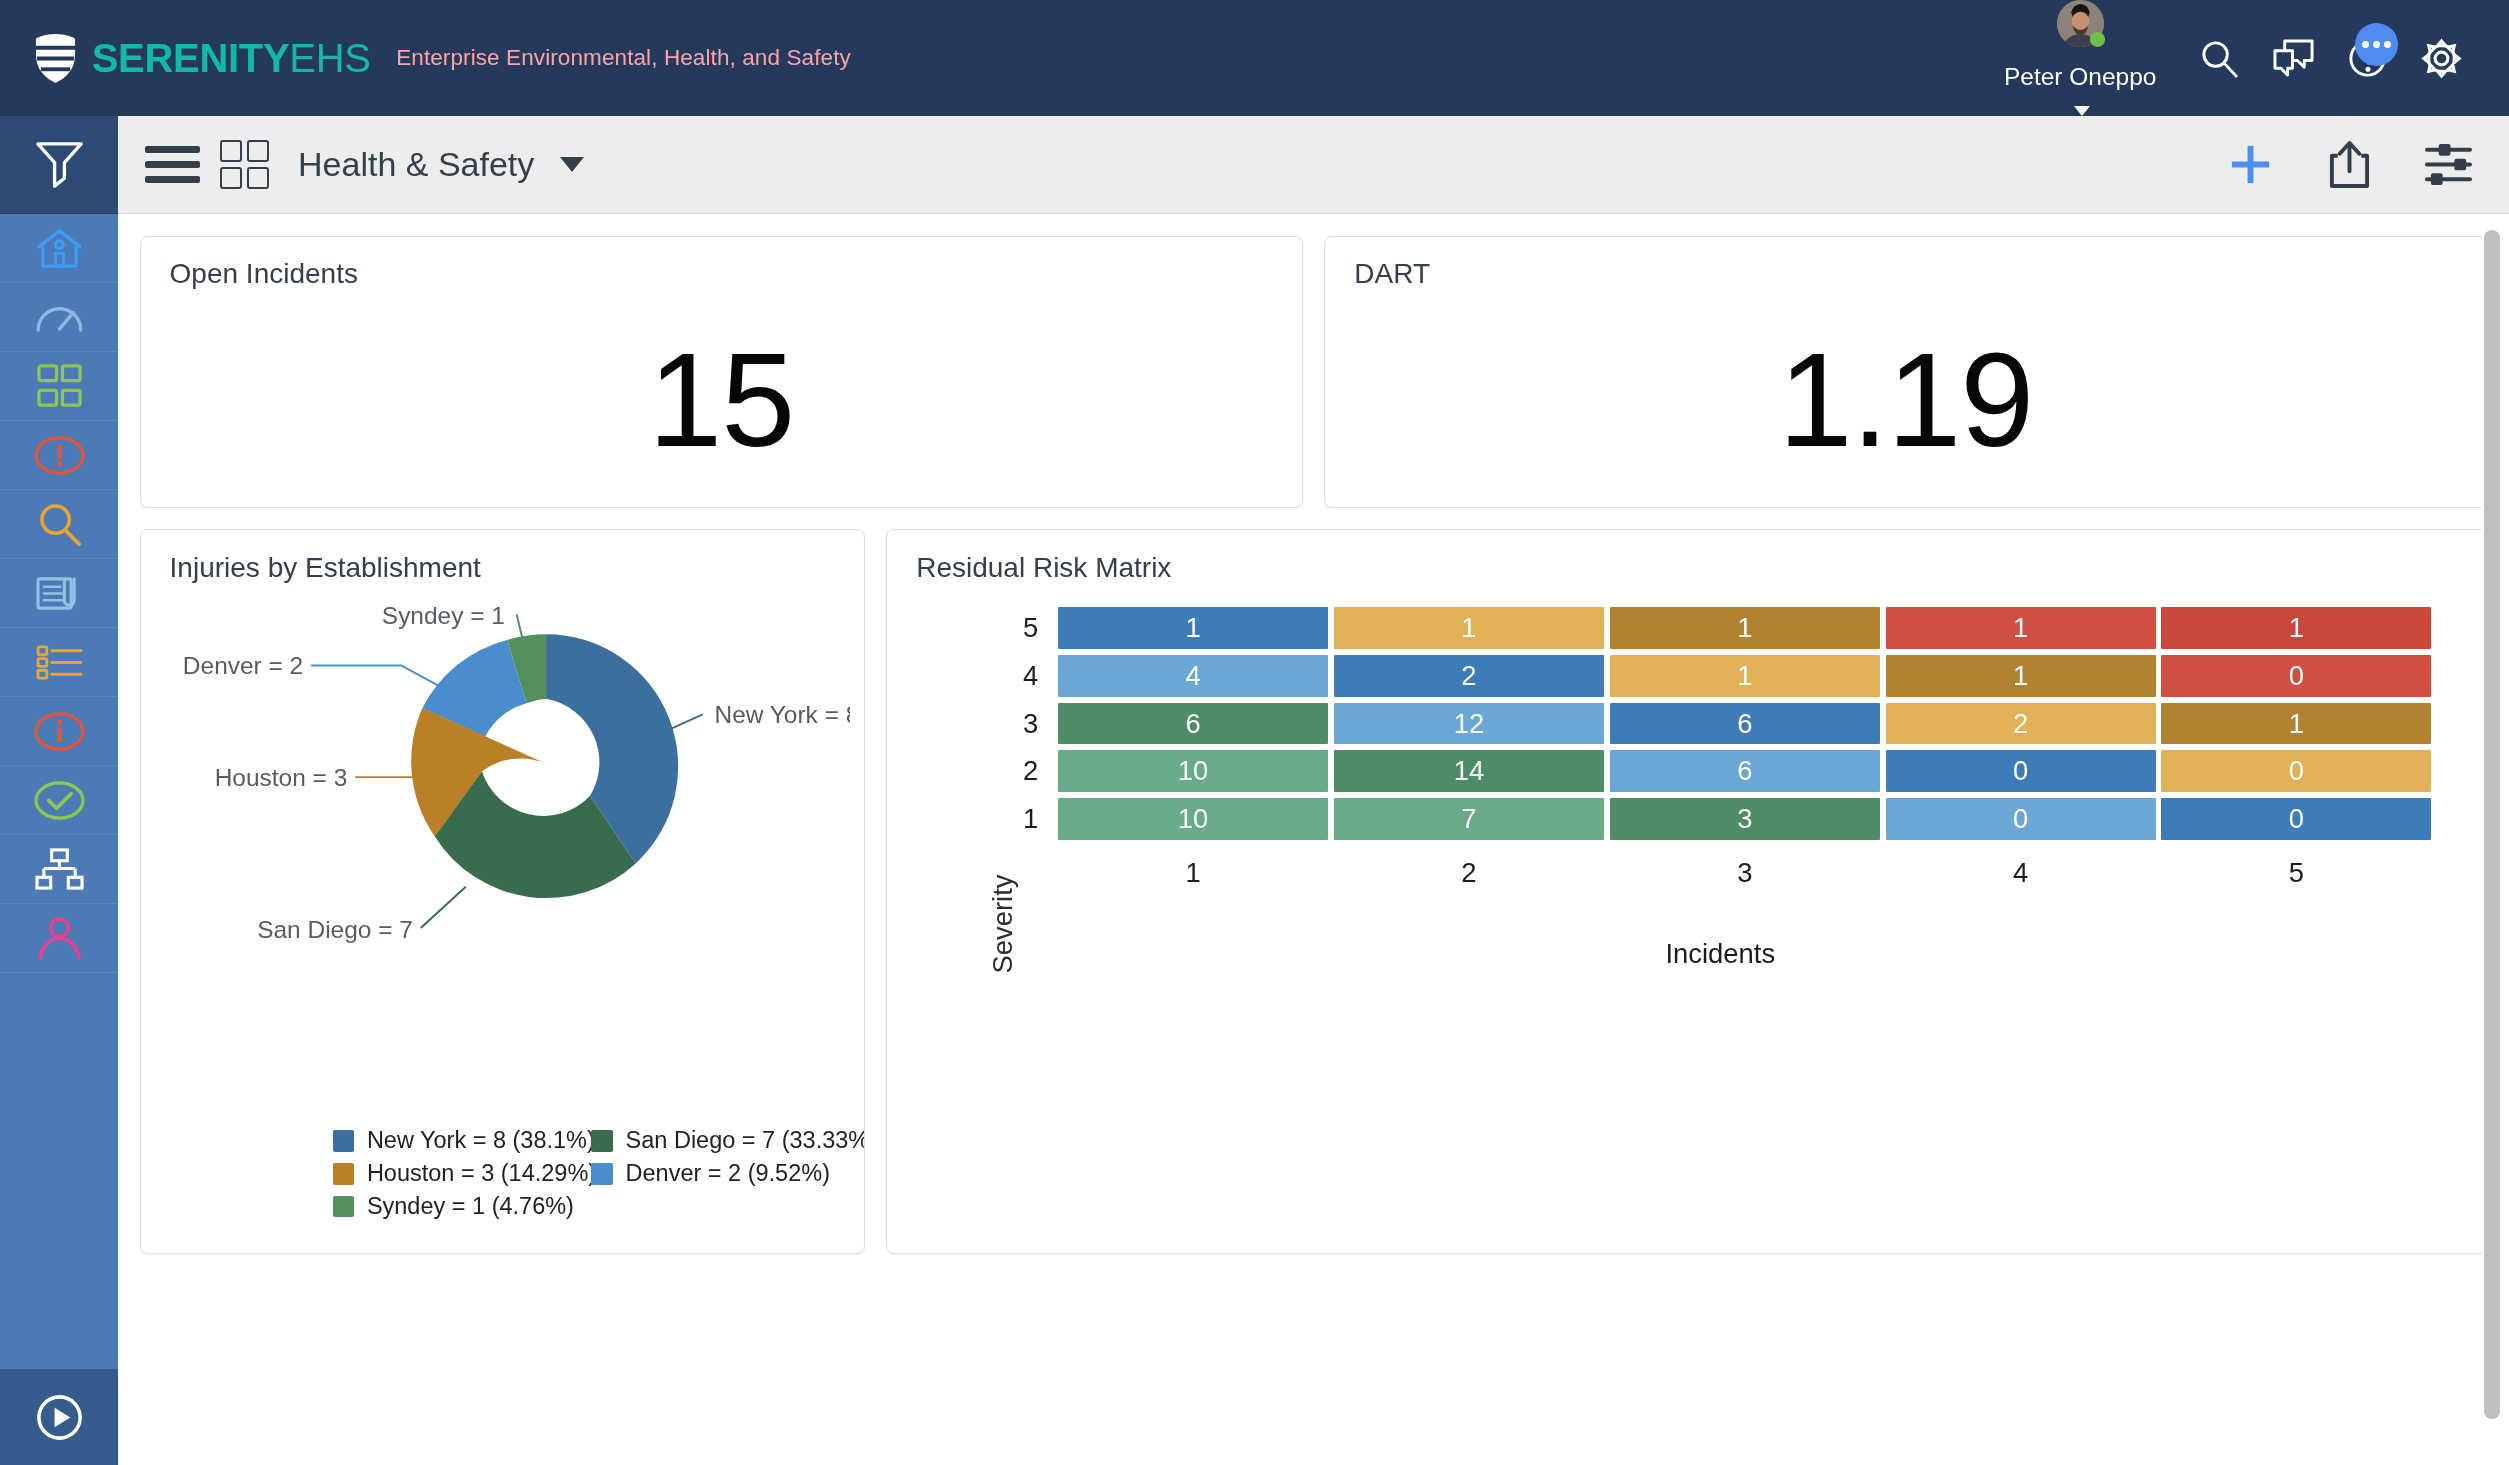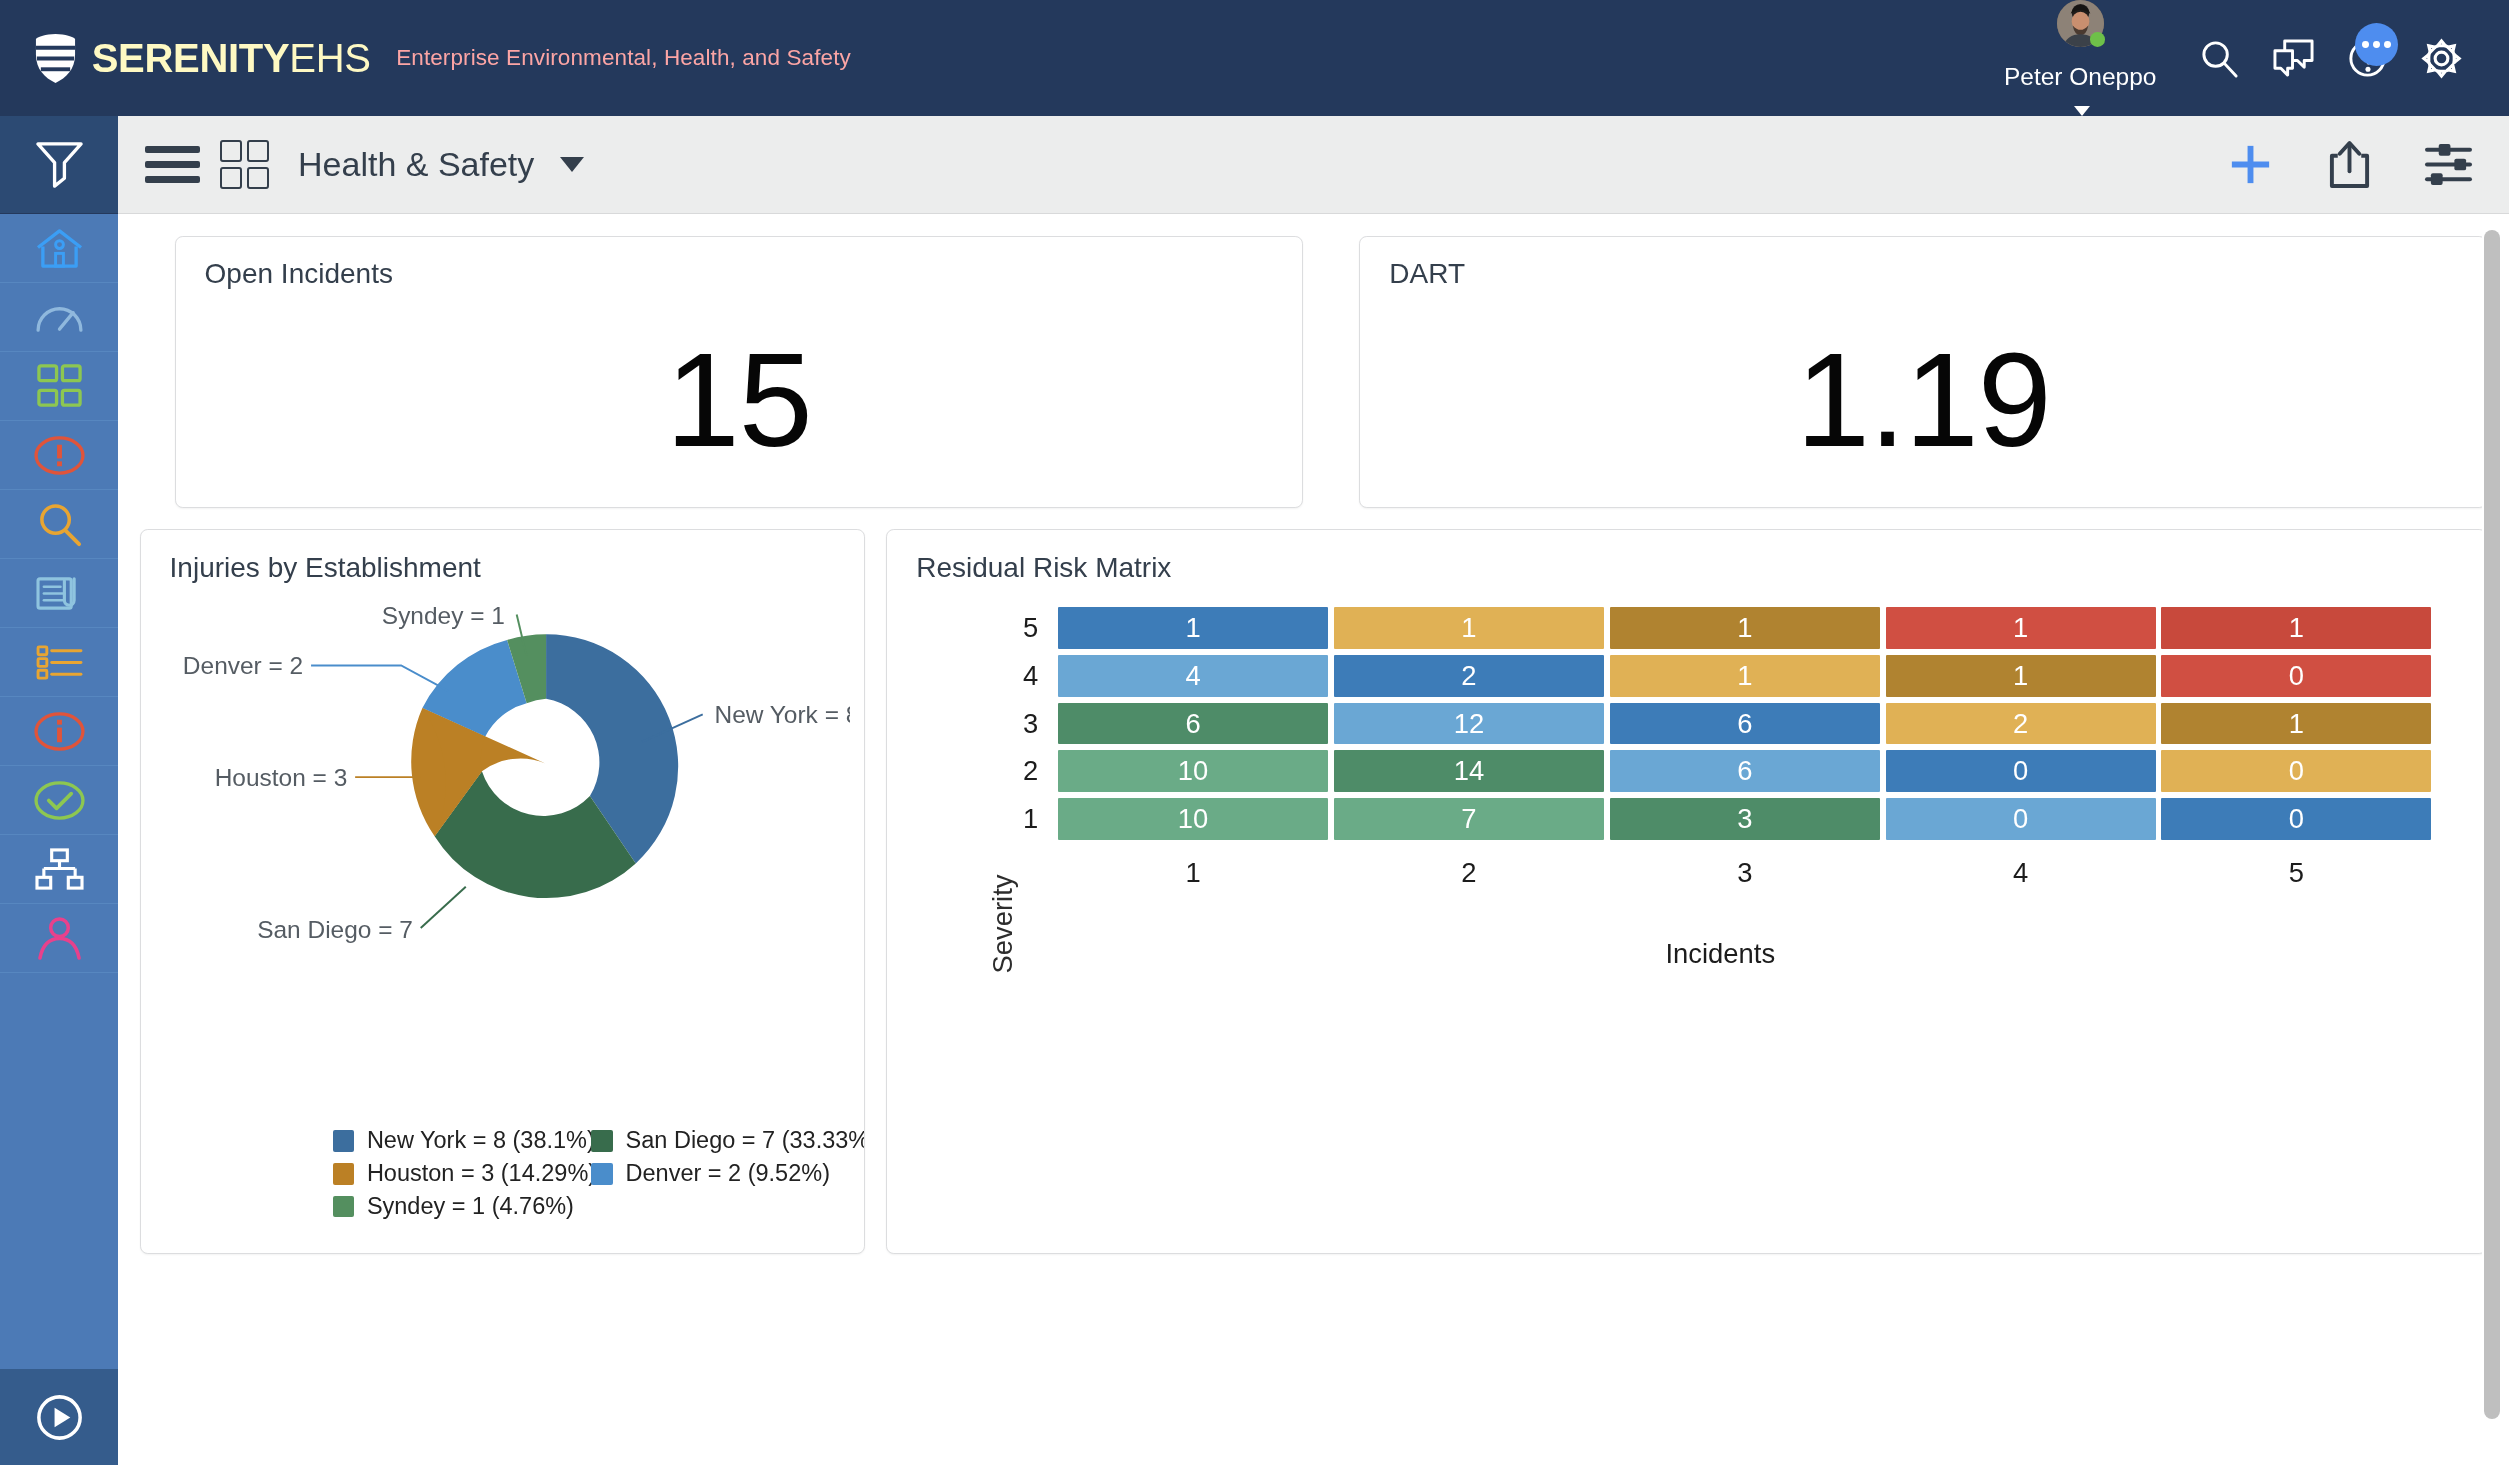--- a/index.html
+++ b/index.html
@@ -13,21 +13,21 @@
 
   
   .topbar {
     height: 116px; background: #24395c; flex: 0 0 116px;
     display: flex; align-items: center; padding: 0 31px 0 33px;
     position: relative; z-index: 5;
   }
   .brand { display: flex; align-items: center; gap: 13.7px; }
   .shield-logo { width: 45px; height: 51px; flex: 0 0 45px; }
   .brand-name {
-    font-size: 40px; color: #fef9c3; letter-spacing: -0.3px;
+    font-size: 40px; color: #14b8a6; letter-spacing: -0.3px;
     white-space: nowrap; display: flex; align-items: baseline;
   }
   .brand-name .bold { font-weight: bold; }
   .brand-name .light { font-weight: 300; }
   .tagline {
     margin-left: 25.5px; font-size: 22.5px; color: #fca5a5; font-weight: 400;
     white-space: nowrap; letter-spacing: 0.1px;
   }
   .topbar-right { margin-left: auto; display: flex; align-items: center; gap: 0; }
   .user-chip { display: flex; align-items: center; gap: 15.7px; padding-right: 25.5px; flex-direction: column; }
@@ -112,21 +112,21 @@
 
   .card {
     background: #ffffff; border: 1px solid #dcdddf; border-radius: 7.8px;
     box-shadow: 0 1px 2px rgba(0,0,0,0.05);
     position: relative; overflow: hidden;
   }
   .card-title {
     position: absolute; left: 29px; top: 21.6px;
     font-size: 28px; color: #343f4c; white-space: nowrap;
   }
-  .kpi-card { flex: 1 1 0; margin-left: 35px; }
+  .kpi-card { flex: 1 1 0; }
   .kpi-value {
     position: absolute; left: 0; right: 0; top: 57px; bottom: 0;
     display: flex; align-items: center; justify-content: center;
     font-size: 133px; color: #060606; font-weight: 400; line-height: 1;
     letter-spacing: -1px;
   }
 
   .card-pie { width: 725px; flex: 0 0 725px; }
   .card-matrix { flex: 1 1 auto; }
 

